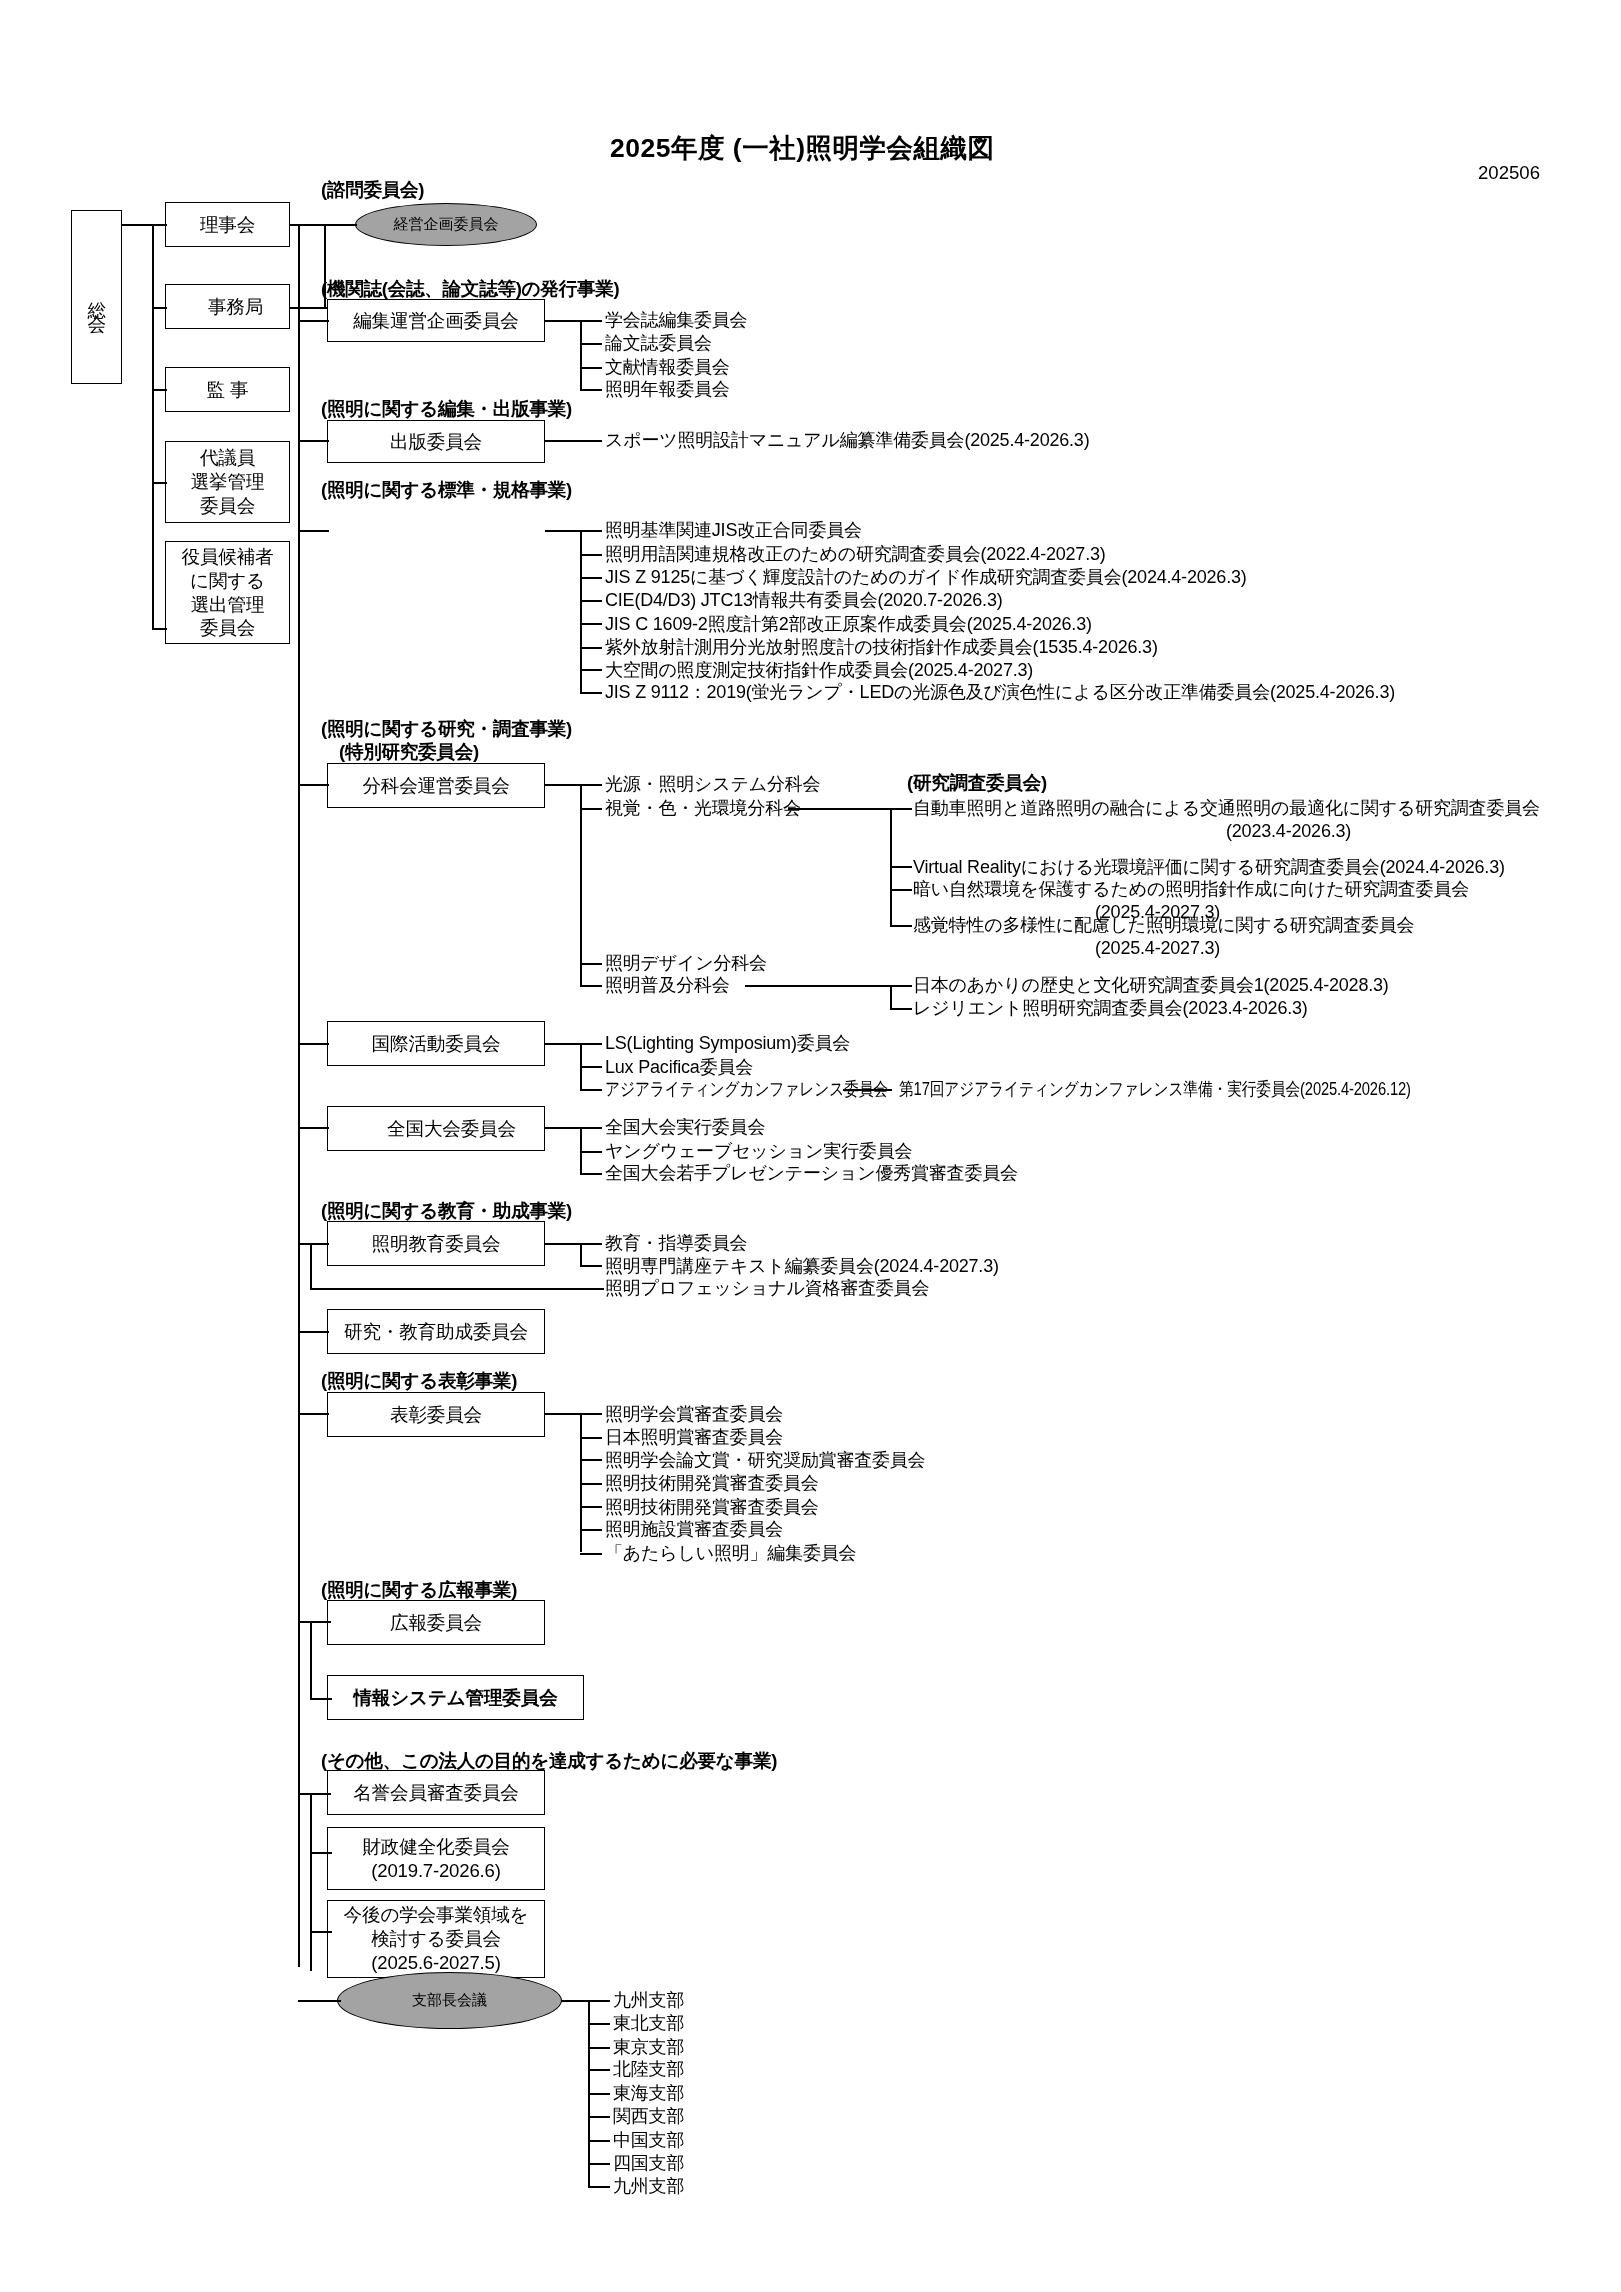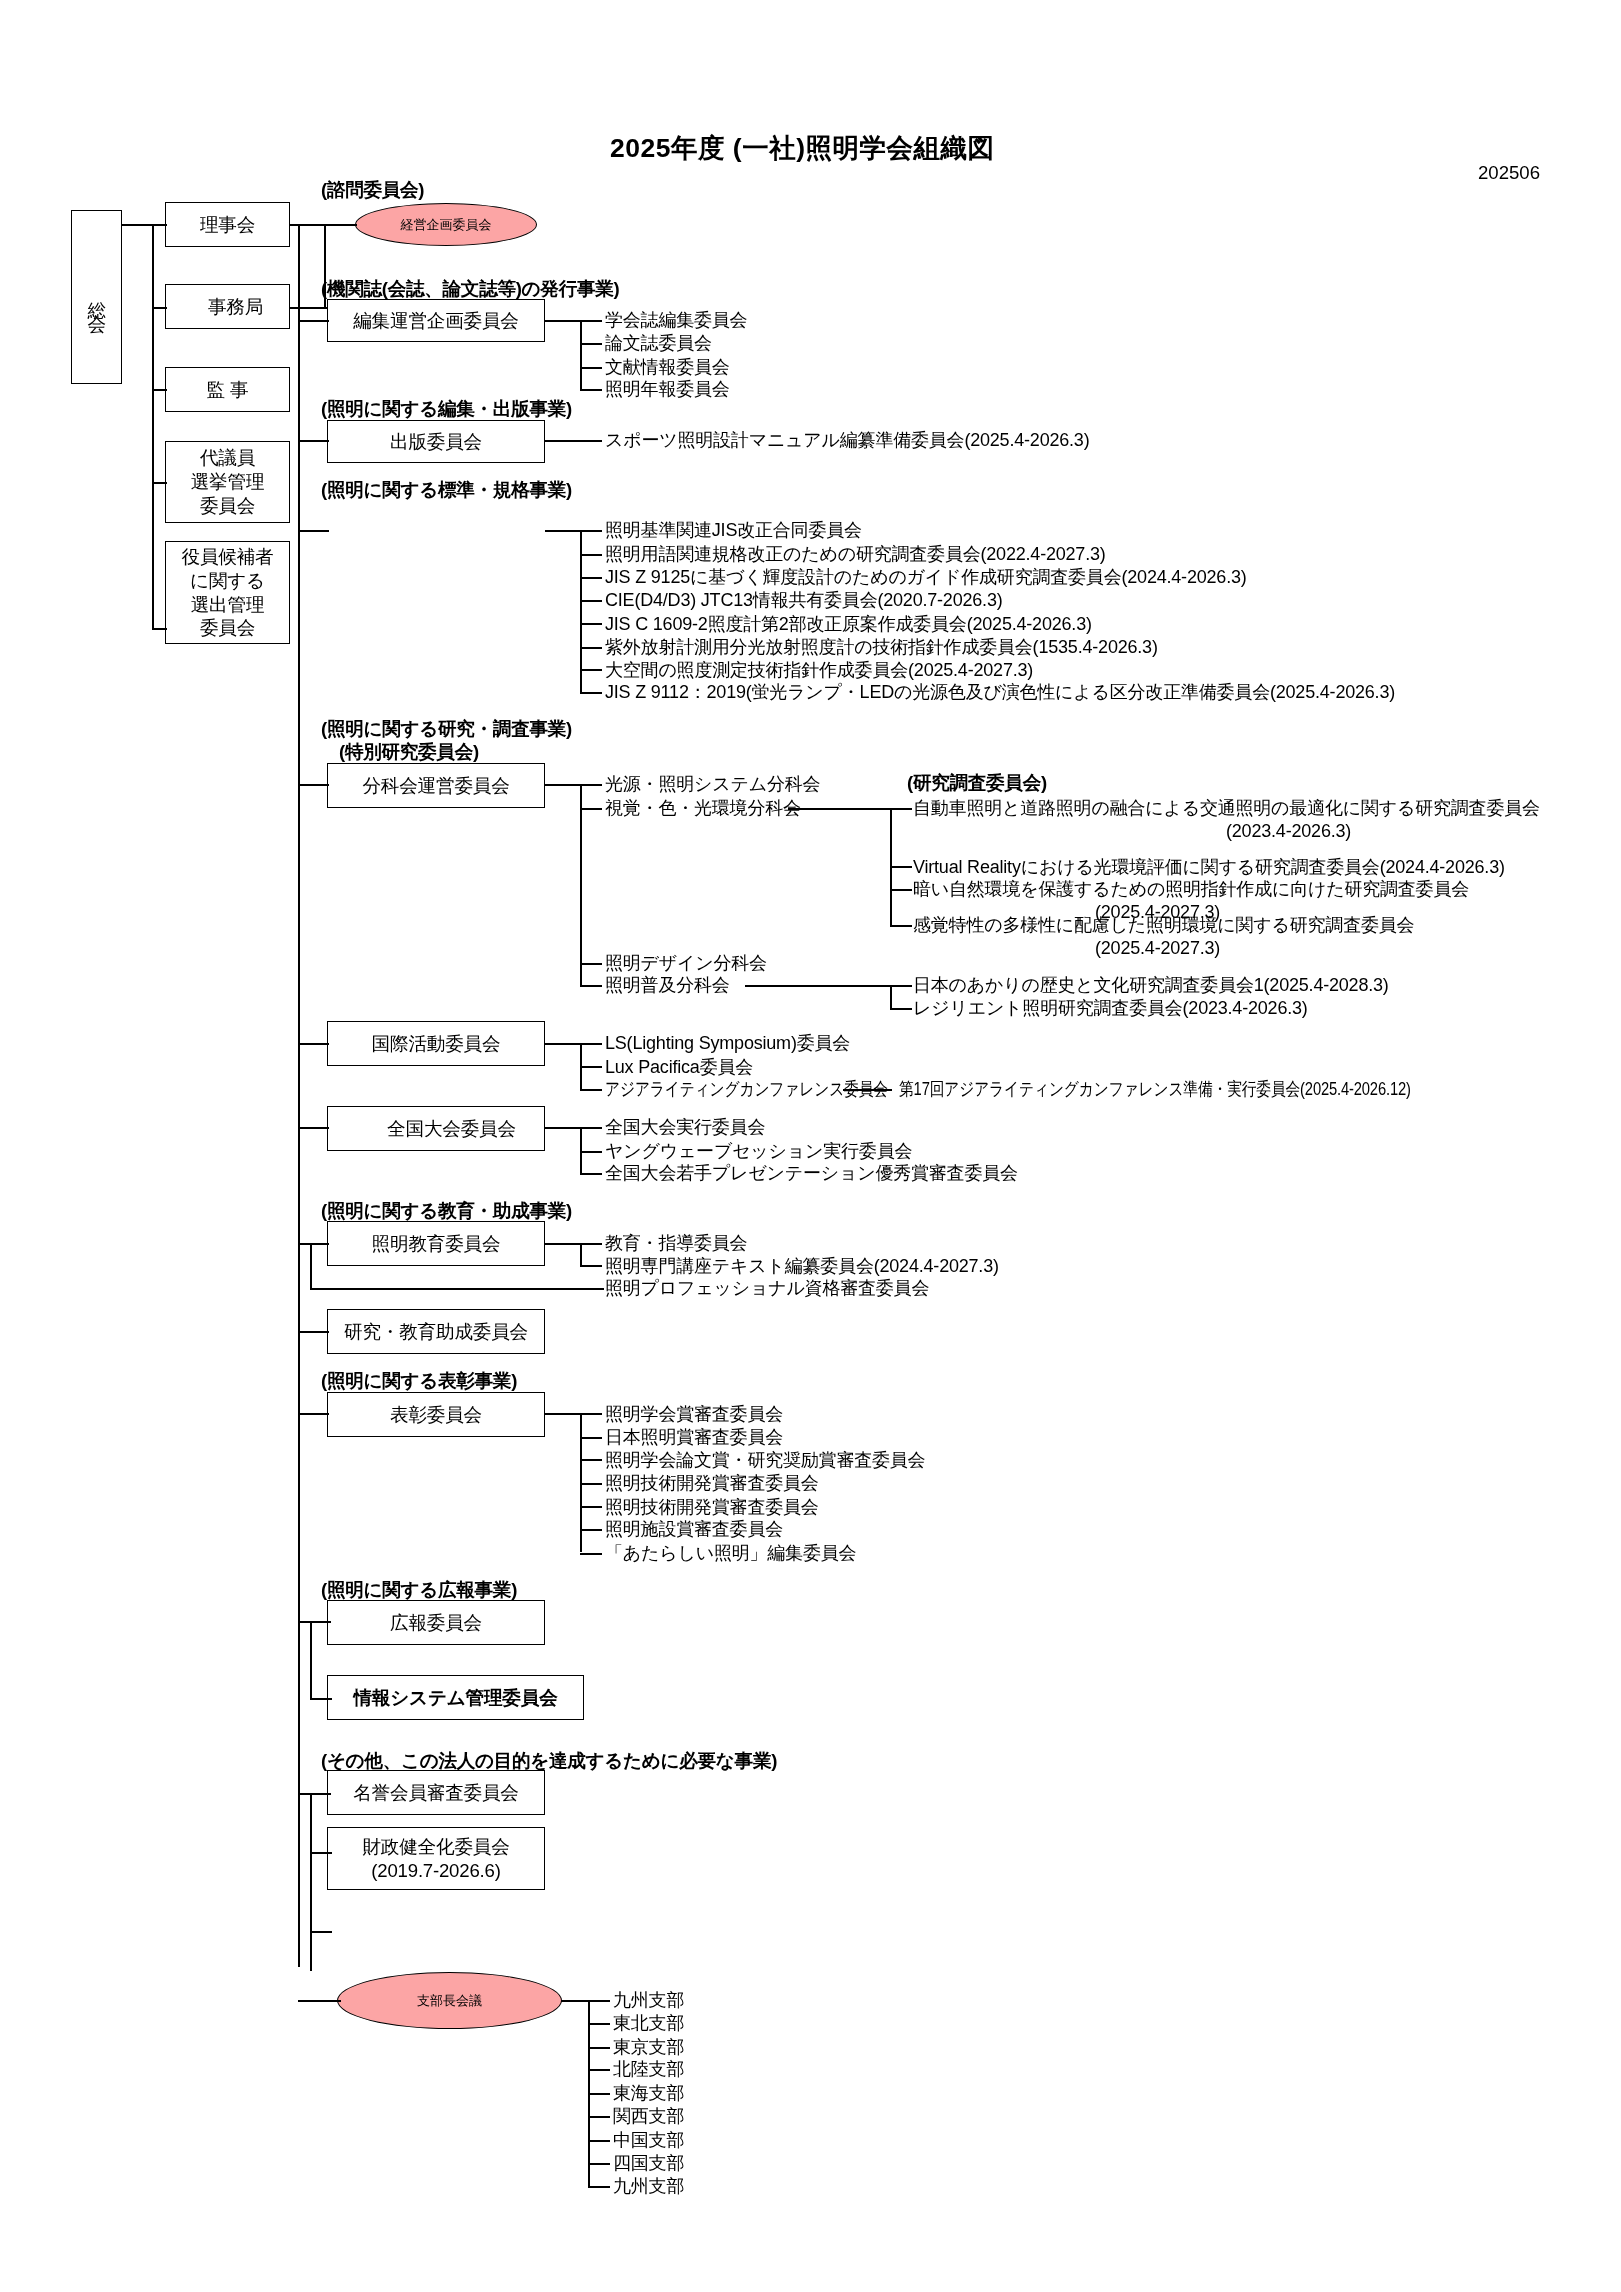--- a/index.html
+++ b/index.html
@@ -51,27 +51,27 @@
     align-items:center;
     justify-content:center;
     text-align:center;
     font-size:18.6px;
     line-height:1.28;
     box-sizing:border-box;
     letter-spacing:-0.2px;
   }
   .ellipse{
     border:1.6px solid #000;
-    background:#fca5a5;
+    background:#a3a3a3;
     border-radius:50%;
     display:flex;
     align-items:center;
     justify-content:center;
     text-align:center;
-    font-size:13px;
+    font-size:15px;
     box-sizing:border-box;
   }
   .vbox{
     border:1.6px solid #000;
     background:#fff;
     display:flex;
     align-items:center;
     justify-content:center;
     box-sizing:border-box;
   }
@@ -318,20 +318,25 @@
   </div>
   <div class="abs hline" style="left:298px;top:1793px;width:33px;"></div>
   <div class="abs vline" style="left:310px;top:1793px;height:178px;"></div>
 
   <div class="abs box" style="left:327px;top:1827px;width:218px;height:63px;white-space:pre-line;">
     <span>財政健全化委員会
 (2019.7-2026.6)</span>
   </div>
   <div class="abs hline" style="left:310px;top:1852px;width:21.6px;"></div>
 
+  <div class="abs box" style="left:327px;top:1900px;width:218px;height:78px;white-space:pre-line;">
+    <span>今後の学会事業領域を
+検討する委員会
+(2025.6-2027.5)</span>
+  </div>
   <div class="abs hline" style="left:310px;top:1931px;width:21.6px;"></div>
 
   <div class="abs ellipse" style="left:337px;top:1972px;width:225px;height:57px;">
     <span>支部長会議</span>
   </div>
   <div class="abs hline" style="left:298px;top:2000px;width:43px;"></div>
   <div class="abs hline" style="left:561px;top:2000px;width:29px;"></div>
   <div class="abs vline" style="left:588px;top:2000px;height:188px;"></div>
   <div class="abs hline" style="left:588px;top:2000px;width:21.6px;"></div>
   <div class="abs hline" style="left:588px;top:2023px;width:21.6px;"></div>

